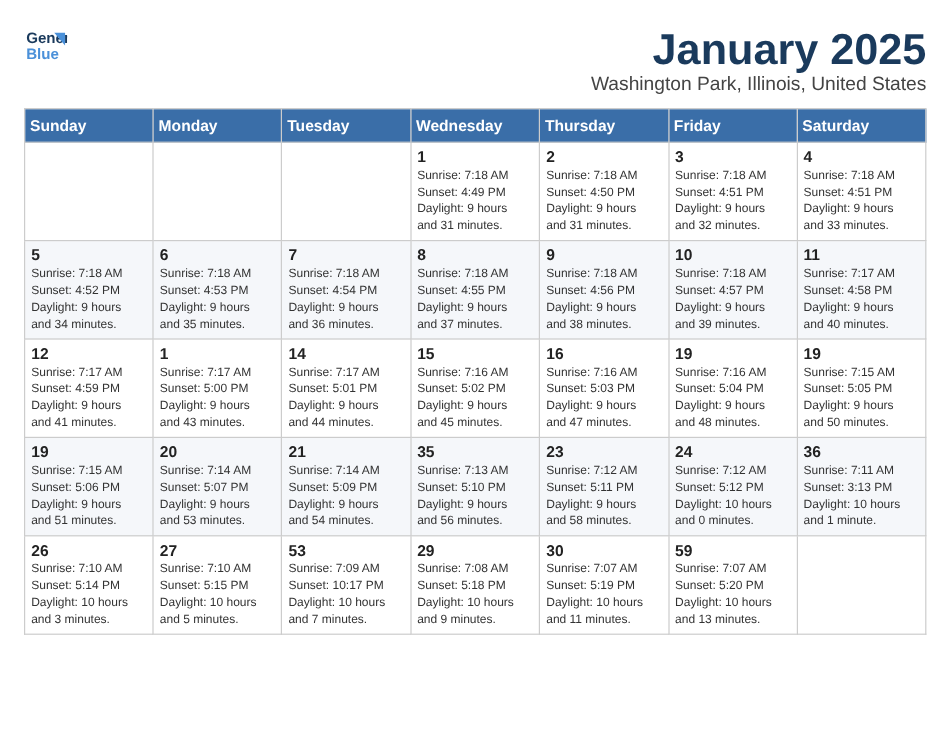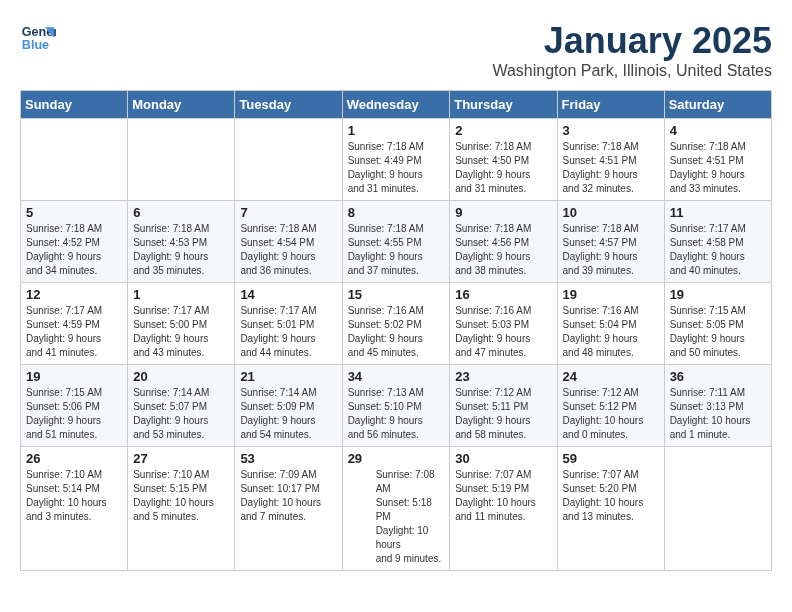--- a/index.html
+++ b/index.html
@@ -260,21 +260,21 @@
 and 53 minutes.</div>
         </td>
         <td>
           <div class="day-number">21</div>
           <div class="day-info" style="white-space: pre-line;">Sunrise: 7:14 AM
 Sunset: 5:09 PM
 Daylight: 9 hours
 and 54 minutes.</div>
         </td>
         <td>
-          <div class="day-number">34</div>
+          <div class="day-number">35</div>
           <div class="day-info" style="white-space: pre-line;">Sunrise: 7:13 AM
 Sunset: 5:10 PM
 Daylight: 9 hours
 and 56 minutes.</div>
         </td>
         <td>
           <div class="day-number">23</div>
           <div class="day-info" style="white-space: pre-line;">Sunrise: 7:12 AM
 Sunset: 5:11 PM
 Daylight: 9 hours
@@ -312,21 +312,21 @@
         </td>
         <td>
           <div class="day-number">53</div>
           <div class="day-info" style="white-space: pre-line;">Sunrise: 7:09 AM
 Sunset: 10:17 PM
 Daylight: 10 hours
 and 7 minutes.</div>
         </td>
         <td>
           <div class="day-number">29</div>
-          <div class="day-info" style="white-space: pre-line; margin-left: 28px;">Sunrise: 7:08 AM
+          <div class="day-info" style="white-space: pre-line;">Sunrise: 7:08 AM
 Sunset: 5:18 PM
 Daylight: 10 hours
 and 9 minutes.</div>
         </td>
         <td>
           <div class="day-number">30</div>
           <div class="day-info" style="white-space: pre-line;">Sunrise: 7:07 AM
 Sunset: 5:19 PM
 Daylight: 10 hours
 and 11 minutes.</div>

